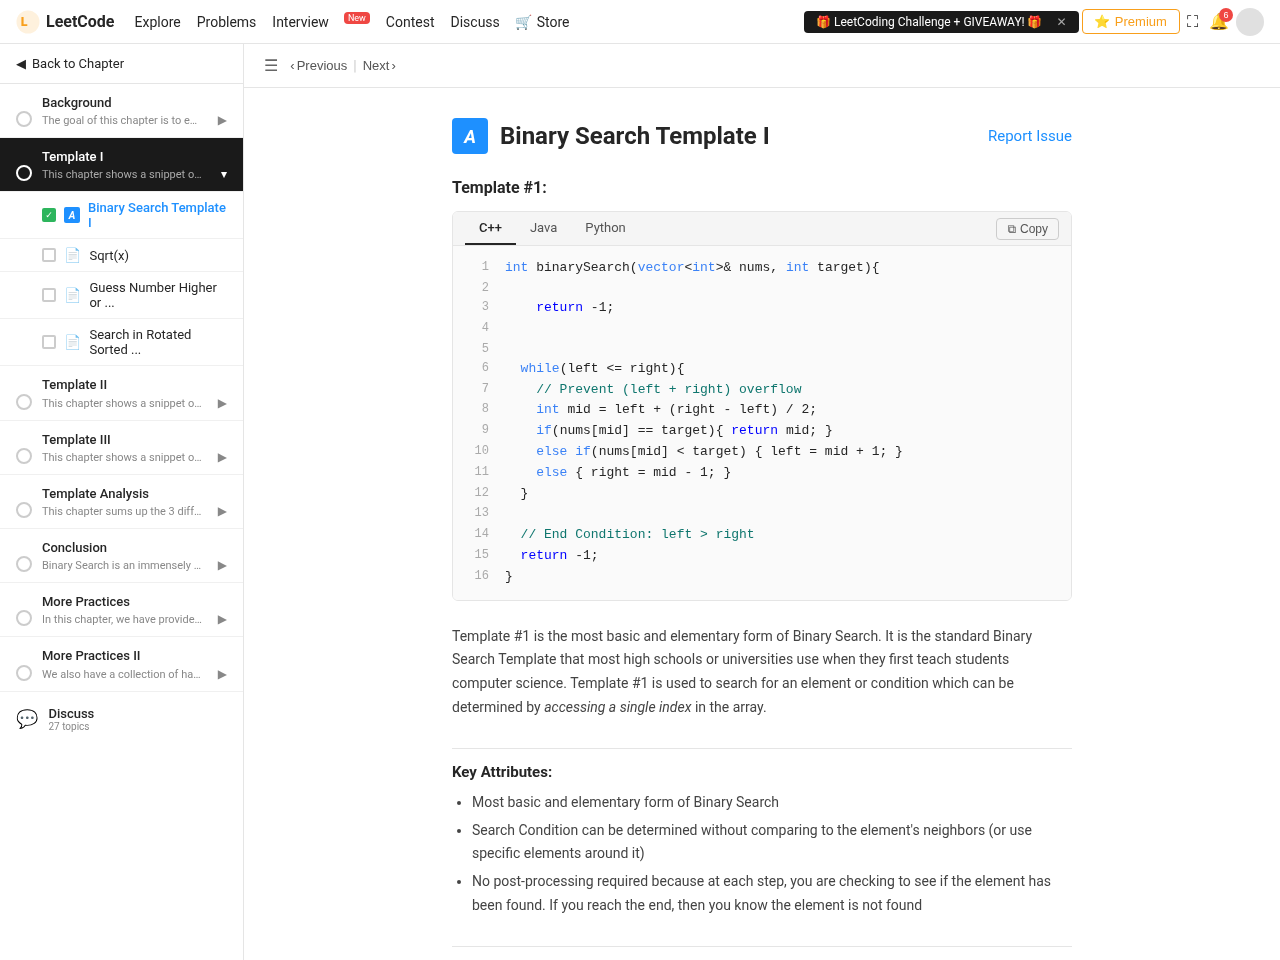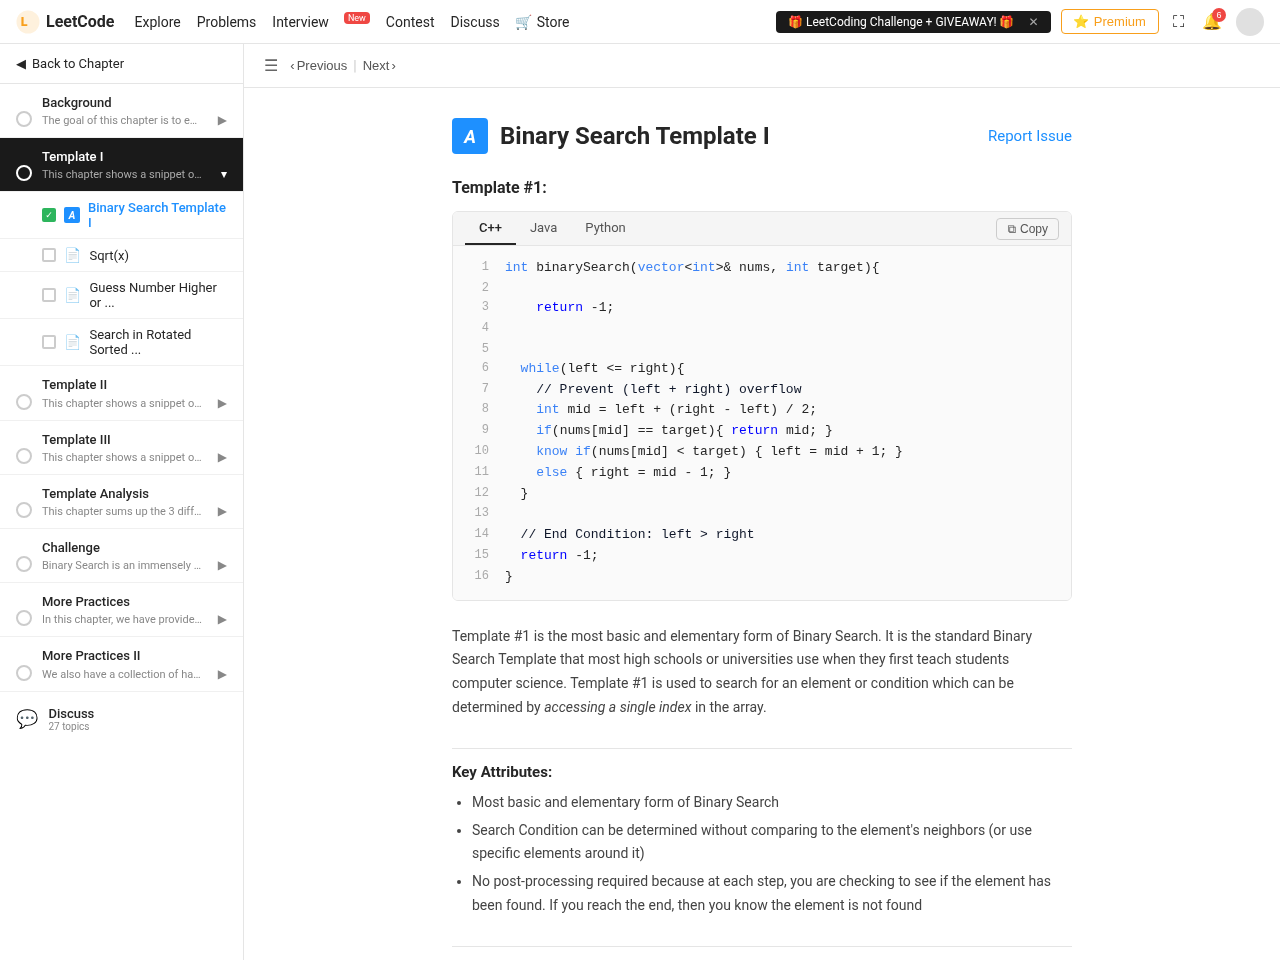--- a/index.html
+++ b/index.html
@@ -21,21 +21,21 @@
     .logo {
       display: flex; align-items: center; gap: 6px; font-weight: 700; font-size: 16px; color: #262626; text-decoration: none;
     }
     .logo-icon { width: 24px; height: 24px; }
     .nav-links { display: flex; gap: 16px; align-items: center; }
     .nav-link { color: #262626; text-decoration: none; font-size: 14px; cursor: pointer; }
     .nav-badge {
       background: #ef4743; color: #fff; font-size: 9px; padding: 1px 4px; border-radius: 4px;
       vertical-align: super; margin-left: 15px;
     }
-    .nav-right { margin-left: auto; display: flex; align-items: center; gap: 10px; }
+    .nav-right { margin-left: auto; display: flex; align-items: center; gap: 3px; }
     .challenge-banner {
       background: #1a1a1a; color: #fff; font-size: 12px; padding: 4px 12px; border-radius: 4px; display: flex; align-items: center; gap: 6px; cursor: pointer;
     }
     .challenge-banner .close-x { margin-left: 8px; cursor: pointer; color: #aaa; }
     .premium-btn {
       border: 1px solid #f89f1b; color: #f89f1b; background: #fff; padding: 4px 12px; border-radius: 4px; font-size: 13px; cursor: pointer; display: flex; align-items: center; gap: 4px;
     }
     .icon-btn { background: none; border: none; cursor: pointer; padding: 4px; color: #262626; font-size: 16px; position: relative; }
     .notif-badge {
       position: absolute; top: 0; right: 0; background: #ef4743; color: #fff; font-size: 9px; width: 14px; height: 14px; border-radius: 50%; display: flex; align-items: center; justify-content: center;
@@ -220,21 +220,21 @@
       text-align: right;
       margin-right: 16px;
       flex-shrink: 0;
       user-select: none;
       font-size: 12px;
     }
     .line-code { flex: 1; white-space: pre; }
 
     
     .kw { color: #3b82f6; margin-top: 48px; }
-    .cm { color: #0f172a; }
+    .cm { color: #0f766e; }
     .ret { color: #0000ff; }
 
     
     .description { font-size: 14px; line-height: 1.7; color: #444; margin-bottom: 28px; }
     .description em { }
 
     .attr-section { margin-bottom: 28px; }
     .attr-title { font-size: 15px; font-weight: 700; margin-bottom: 10px; }
     .attr-divider { height: 1px; background: #e5e5e5; margin-bottom: 14px; }
     .attr-list { list-style: disc; padding-left: 20px; }
@@ -370,21 +370,21 @@
       <div class="item-content">
         <div class="item-title">Template Analysis</div>
         <div class="item-subtitle">This chapter sums up the 3 diff...</div>
       </div>
       <span class="item-arrow">▶</span>
     </div>
 
     <div class="sidebar-item">
       <div class="item-check"></div>
       <div class="item-content">
-        <div class="item-title">Challenge</div>
+        <div class="item-title">Conclusion</div>
         <div class="item-subtitle">Binary Search is an immensely c...</div>
       </div>
       <span class="item-arrow">▶</span>
     </div>
 
     <div class="sidebar-item">
       <div class="item-check"></div>
       <div class="item-content">
         <div class="item-title">More Practices</div>
         <div class="item-subtitle">In this chapter, we have provided...</div>
@@ -479,21 +479,21 @@
           <div class="code-line">
             <span class="line-num">8</span>
             <span class="line-code">    <span class="kw">int</span> mid = left + (right - left) / 2;</span>
           </div>
           <div class="code-line">
             <span class="line-num">9</span>
             <span class="line-code">    <span class="kw">if</span>(nums[mid] == target){ <span class="ret">return</span> mid; }</span>
           </div>
           <div class="code-line">
             <span class="line-num">10</span>
-            <span class="line-code">    <span class="kw">know if</span>(nums[mid] &lt; target) { left = mid + 1; }</span>
+            <span class="line-code">    <span class="kw">else if</span>(nums[mid] &lt; target) { left = mid + 1; }</span>
           </div>
           <div class="code-line">
             <span class="line-num">11</span>
             <span class="line-code">    <span class="kw">else</span> { right = mid - 1; }</span>
           </div>
           <div class="code-line">
             <span class="line-num">12</span>
             <span class="line-code">  }</span>
           </div>
           <div class="code-line">

